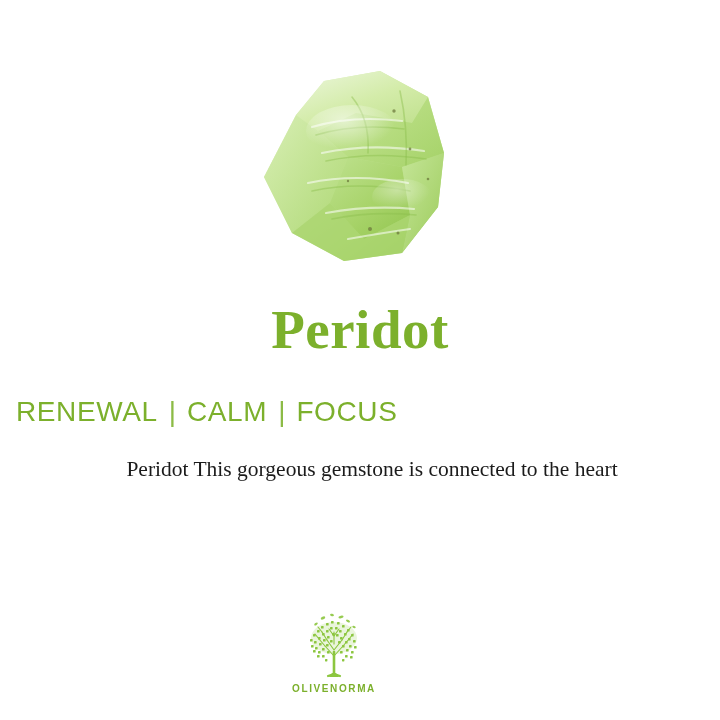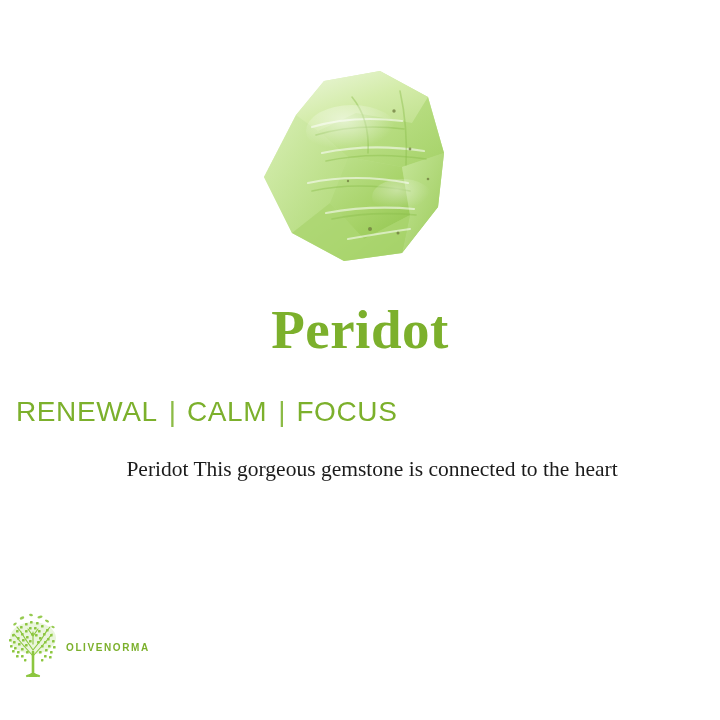--- a/index.html
+++ b/index.html
@@ -102,20 +102,21 @@
     white-space: nowrap;
   }
 
   
   .brand {
     position: absolute;
     left: 0;
     top: 612px;
     width: 668px;
     display: flex;
+    flex-direction: column;
     align-items: center;
   }
   .tree-svg {
     display: block;
     width: 66px;
     height: 70px;
   }
   .wordmark {
     margin-top: 1px;
     font-family: "Liberation Sans", "DejaVu Sans", sans-serif;

